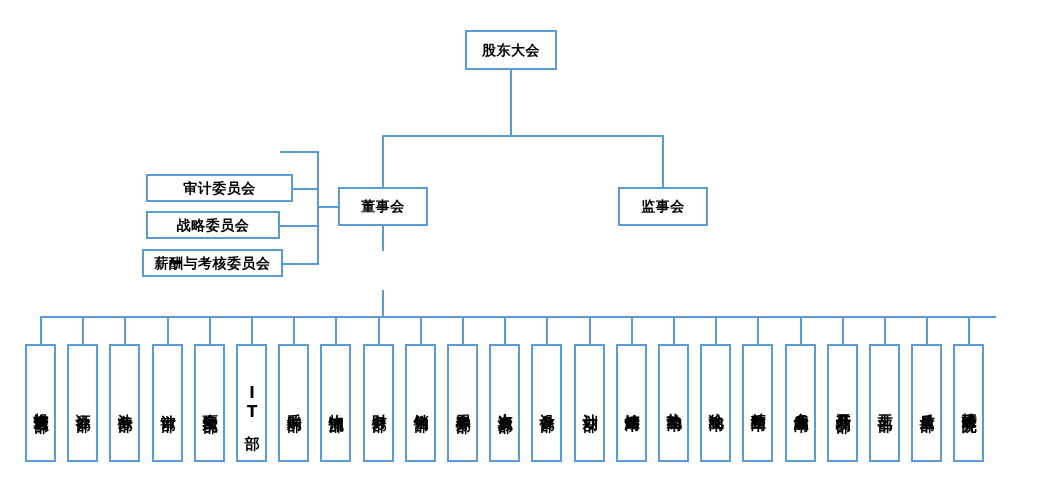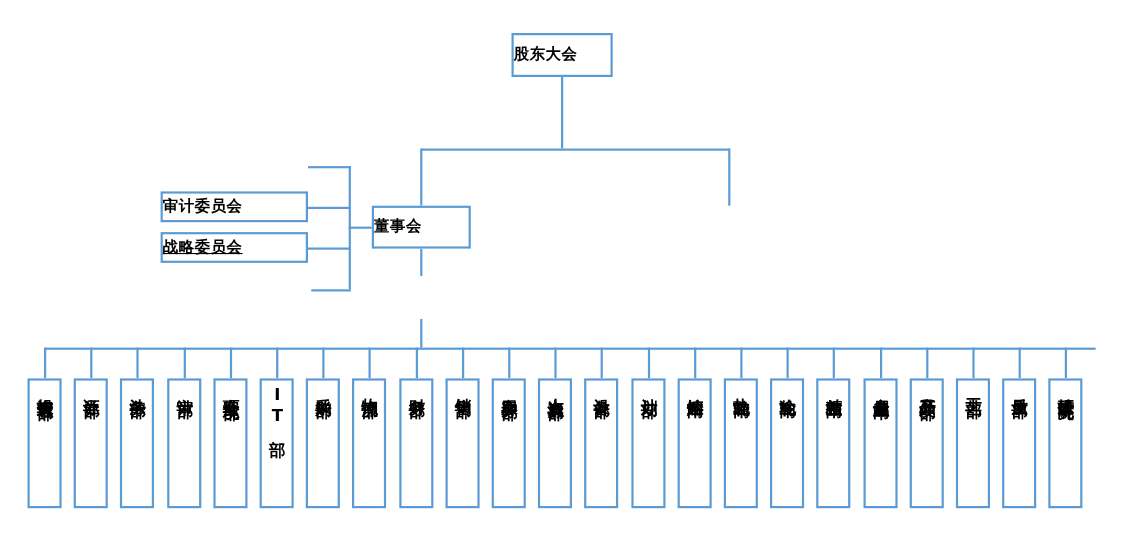--- a/index.html
+++ b/index.html
@@ -15,20 +15,21 @@
     font-family: "DejaVu Sans", "Liberation Sans", sans-serif;
     overflow: hidden;
   }
   .node {
     position: absolute;
     box-sizing: border-box;
     border: 2px solid #5b9bd5;
     background: #ffffff;
     display: flex;
     align-items: center;
+    justify-content: center;
     color: #000000;
     font-weight: 700;
     line-height: 1.02;
     text-align: center;
     z-index: 2;
   }
   .node-h {
     font-size: 14px;
     letter-spacing: 0.5px;
   }
@@ -61,29 +62,35 @@
   <div class="conn conn-h" style="left:383px; top:135px; width:280px;"></div>
 
   <div class="conn conn-v" style="left:382px; top:135px; height:52px;"></div>
 
   <div class="conn conn-v" style="left:662px; top:135px; height:52px;"></div>
 
   <div class="node node-h" style="left:338px; top:187px; width:90px; height:39px;">
     <span>董事会</span>
   </div>
 
+  <div class="node node-h" style="left:618px; top:187px; width:90px; height:39px;">
+    <span>监事会</span>
+  </div>
 
   <div class="conn conn-v" style="left:382px; top:226px; height:25px;"></div>
 
 
-  <div class="node node-h" style="left:146px; top:174px; width:134px; height:28px;">
+  <div class="node node-h" style="left:146px; top:174px; width:147px; height:28px;">
     <span>审计委员会</span>
   </div>
-  <div class="node node-h" style="left:146px; top:211px; width:134px; height:28px;text-decoration:underline;">
+  <div class="node node-h" style="left:146px; top:211px; width:134px; height:28px;">
     <span>战略委员会</span>
+  </div>
+  <div class="node node-h" style="left:142px; top:249px; width:141px; height:28px;">
+    <span>薪酬与考核委员会</span>
   </div>
 
   <div class="conn conn-v" style="left:317px; top:151px; height:112px;"></div>
 
   <div class="conn conn-h" style="left:280px; top:151px; width:39px;"></div>
   <div class="conn conn-h" style="left:280px; top:188px; width:39px;"></div>
   <div class="conn conn-h" style="left:280px; top:225px; width:39px;"></div>
   <div class="conn conn-h" style="left:283px; top:263px; width:36px;"></div>
 
   <div class="conn conn-h" style="left:317px; top:206px; width:21px;"></div>

